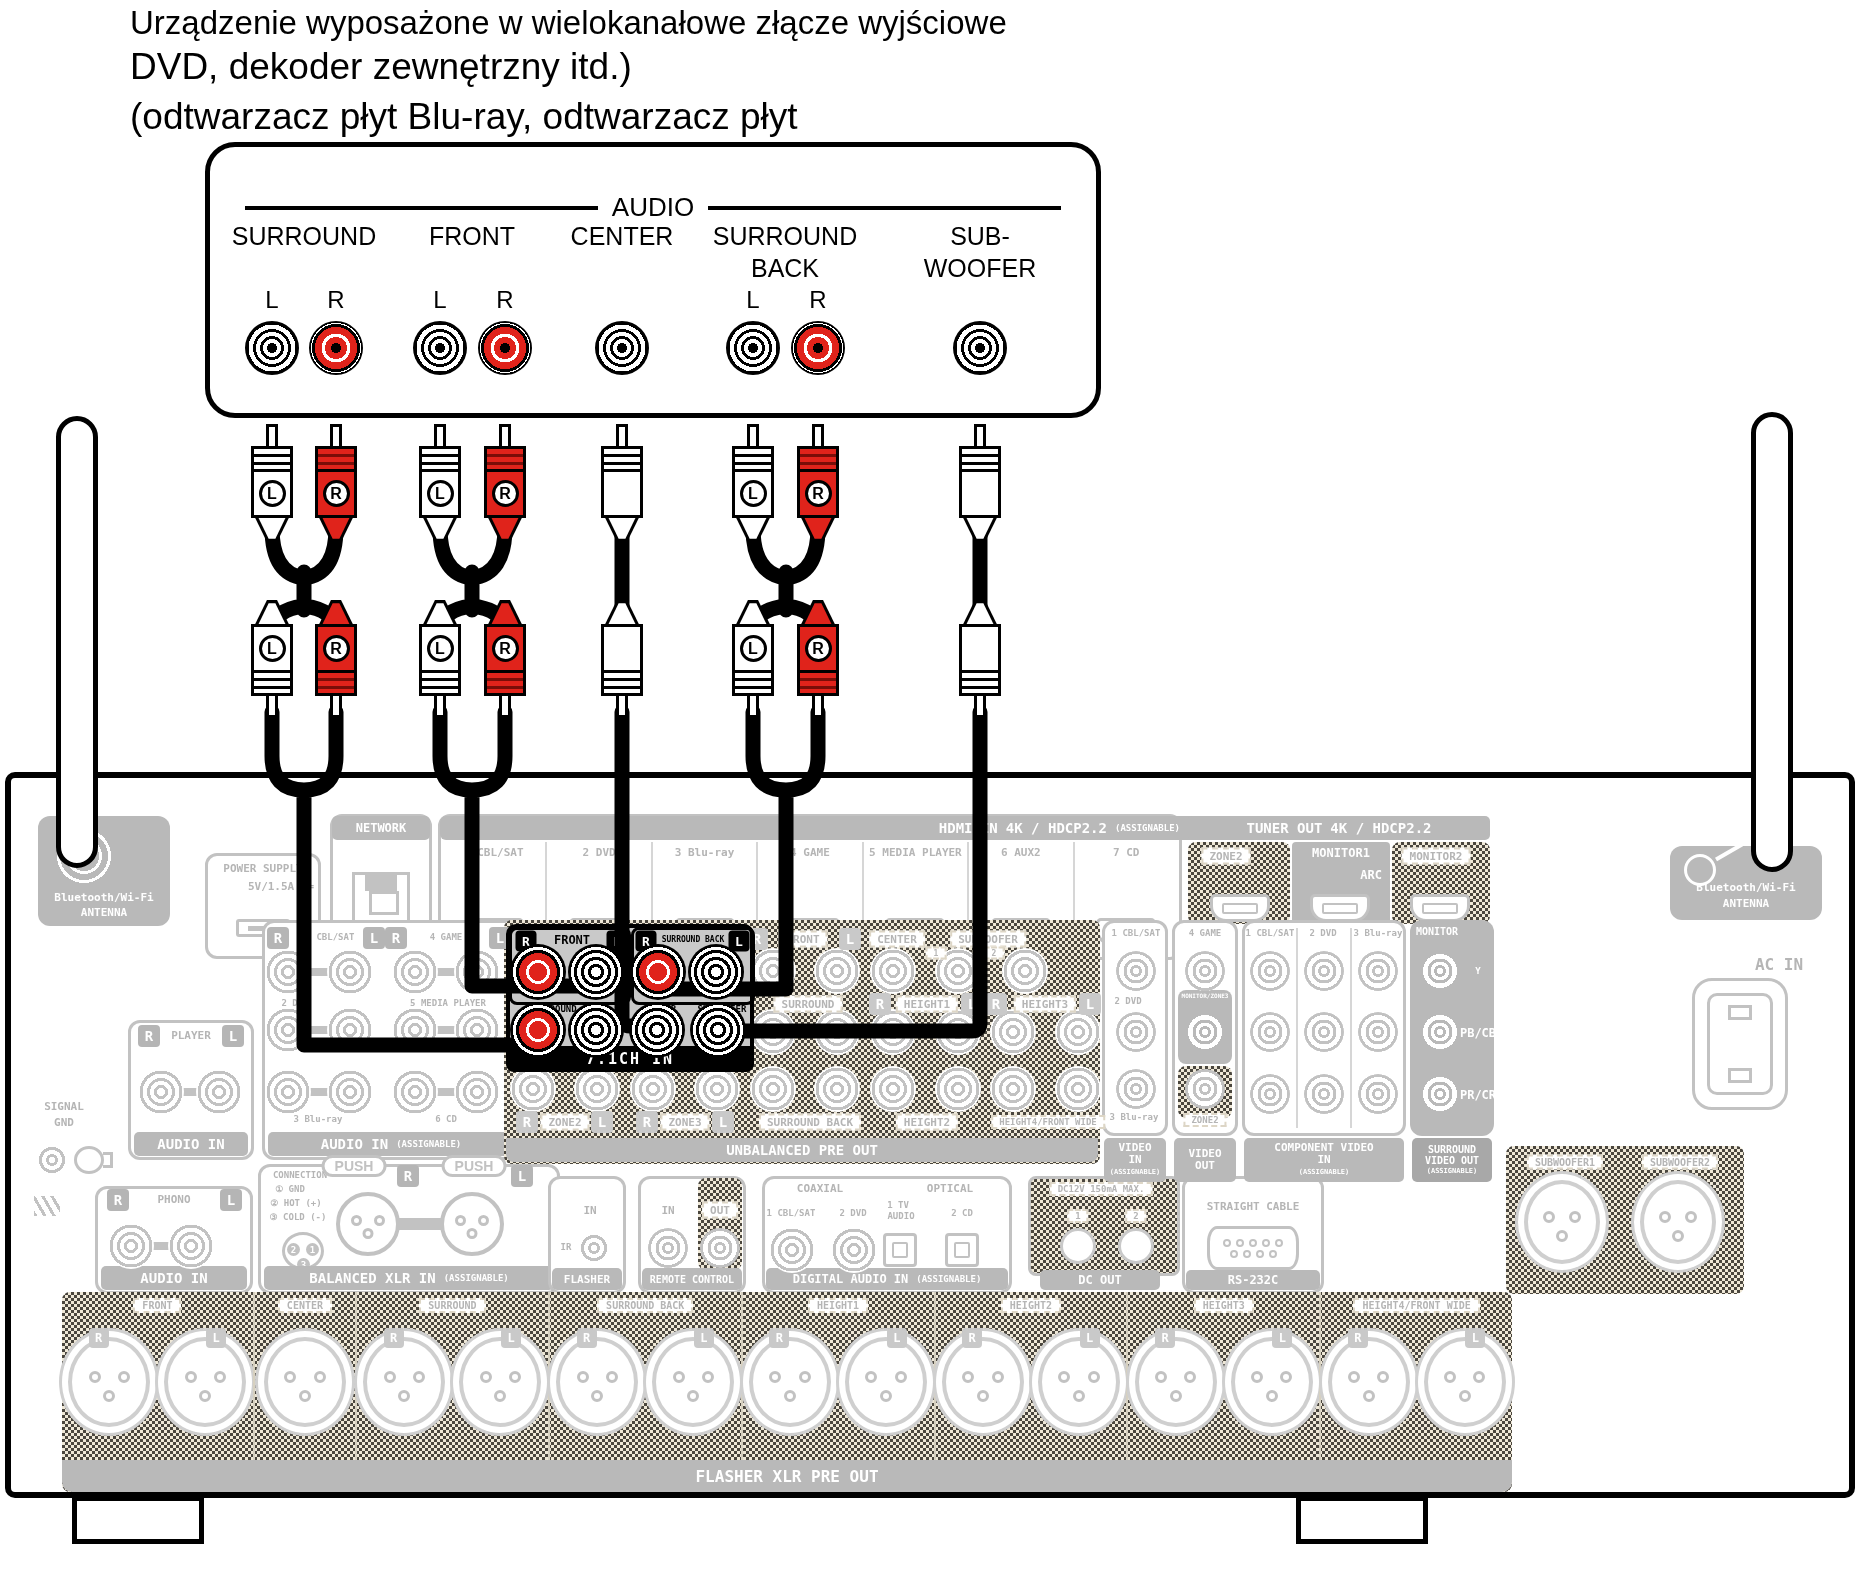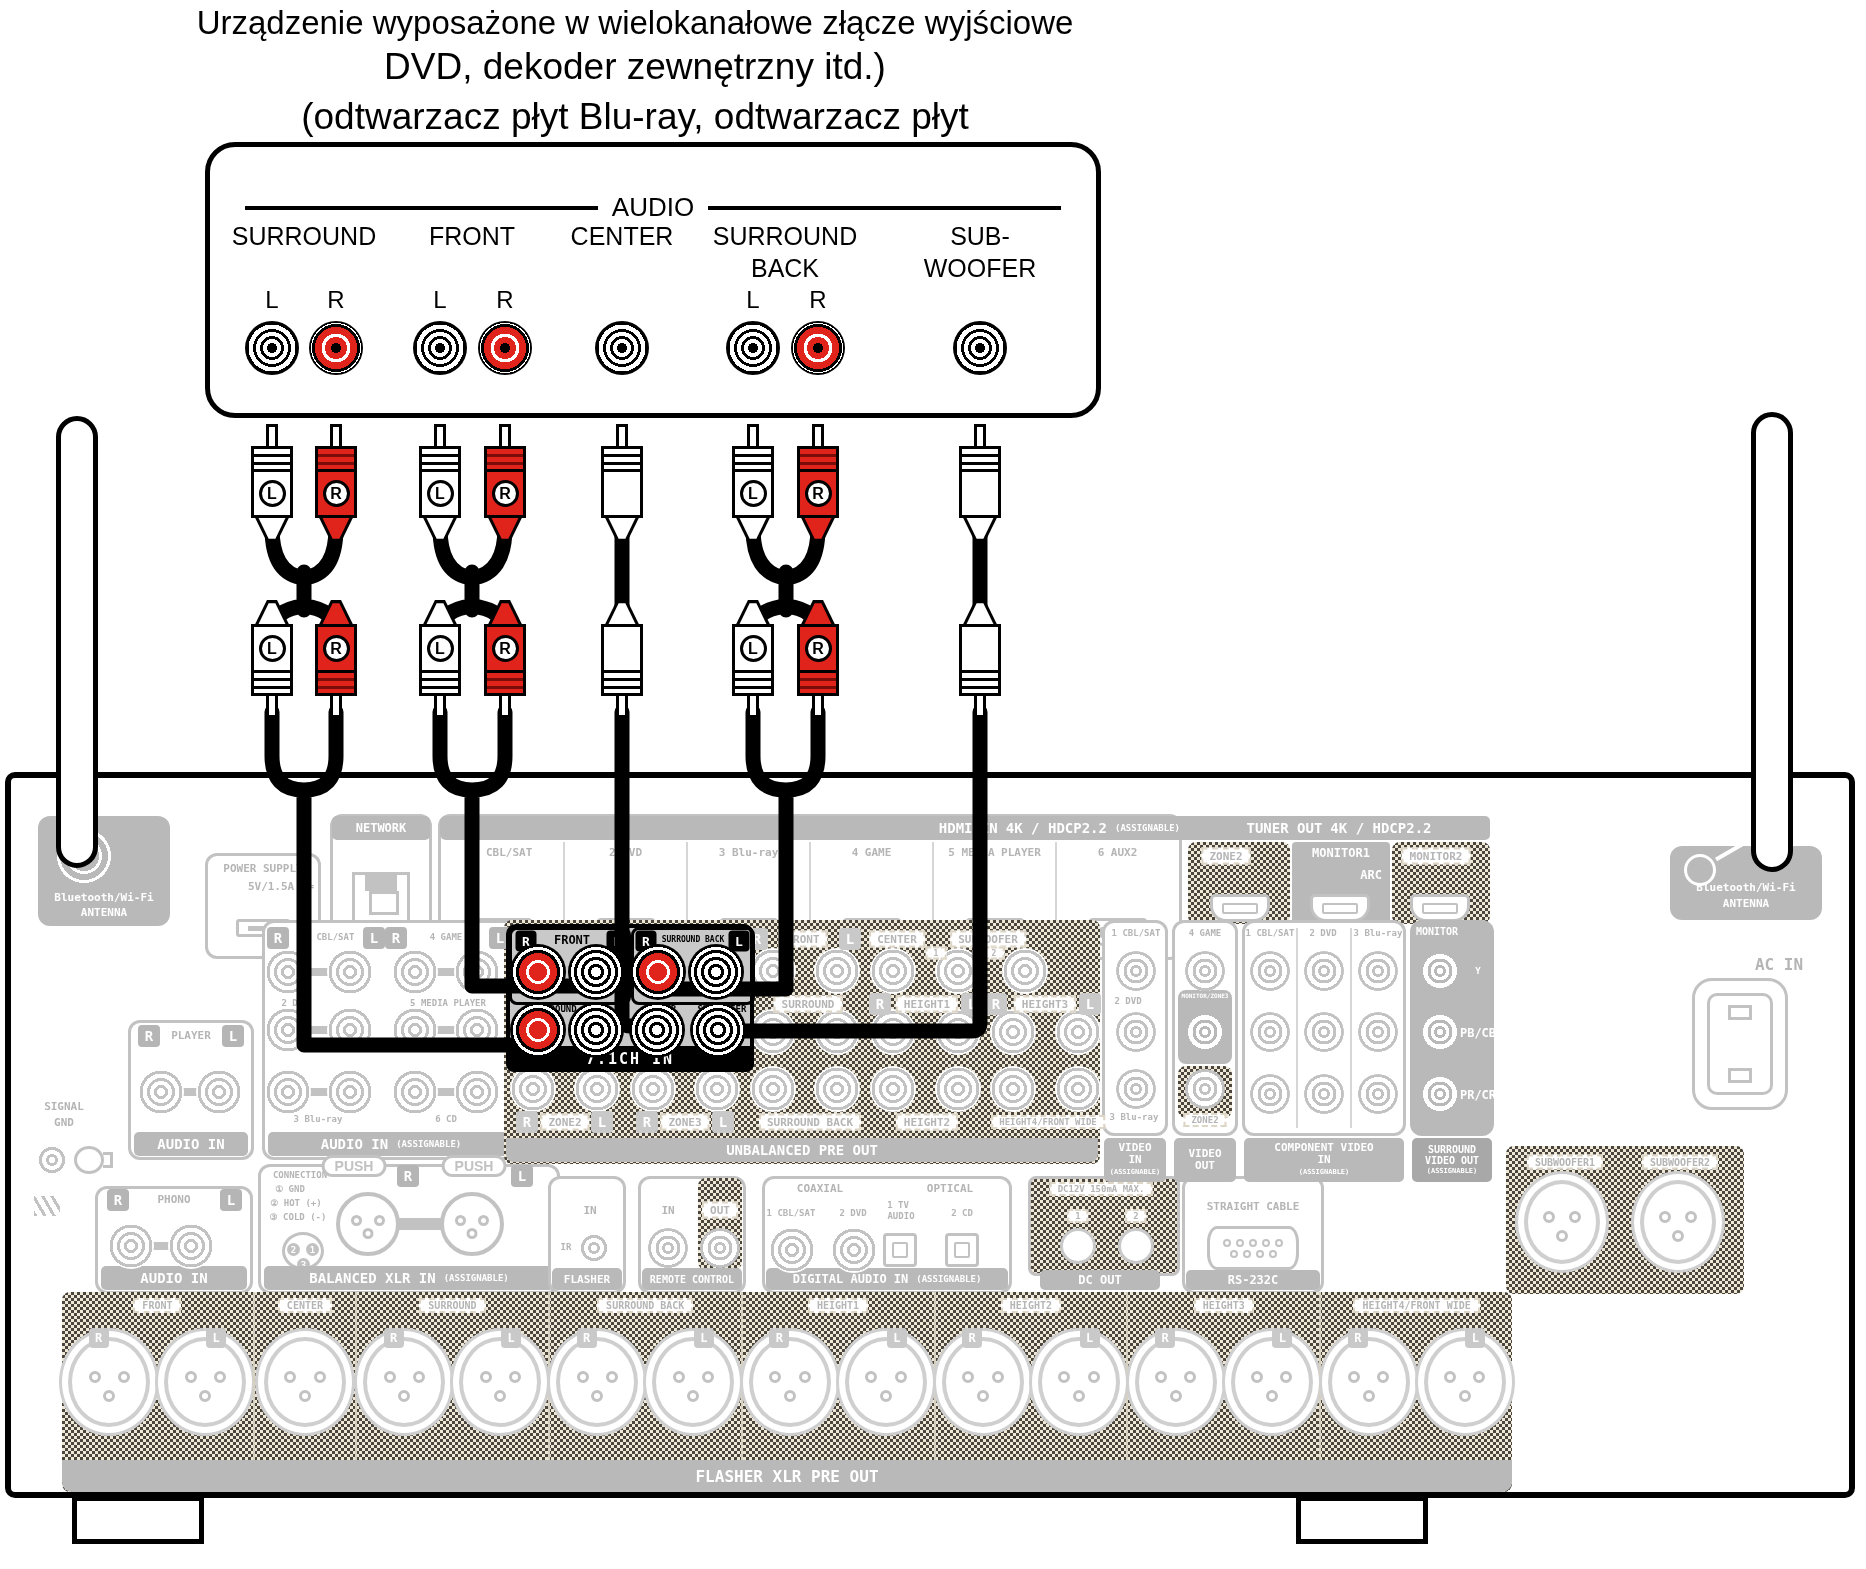--- a/index.html
+++ b/index.html
@@ -1,20 +1,20 @@
 <!DOCTYPE html>
 <html><head>
 <meta charset="utf-8">
 <style>
   html,body{margin:0;padding:0;background:#fff}
   .stage{position:relative;width:1866px;height:1569px;background:#fff;overflow:hidden;
          font-family:"DejaVu Sans Mono",monospace;color:#b5b5b5}
 
   
-  .title{position:absolute;left:130px;top:4px;width:1010px;text-align:center;
+  .title{position:absolute;left:130px;top:4px;width:1010px;text-align:left;
          font-family:"Liberation Sans",sans-serif;color:#000}
   .title .t1{font-size:33px}
   .title .t2{font-size:37px;line-height:50px}
 
   
   .src{position:absolute;left:205px;top:142px;width:886px;height:266px;
        border:5px solid #000;border-radius:30px;background:#fff}
   .audio-hdr{position:absolute;left:245px;top:192px;width:816px;display:flex;align-items:center;
              font-family:"Liberation Sans",sans-serif;font-size:26px;color:#000}
   .audio-hdr i{flex:1;height:4px;background:#000}
@@ -224,20 +224,24 @@
       <div class="hcell">
       <span class="hlbl" data-field="">4 GAME</span>
       <span class="hport"></span>
     </div>
       <div class="hcell">
       <span class="hlbl" data-field="">5 MEDIA PLAYER</span>
       <span class="hport"></span>
     </div>
       <div class="hcell">
       <span class="hlbl" data-field="">6 AUX2</span>
+      <span class="hport"></span>
+    </div>
+      <div class="hcell">
+      <span class="hlbl" data-field="">7 CD</span>
       <span class="hport"></span>
     </div>
     </div>
 
   <div class="gbar" style="left:1188px;top:816px;width:302px;height:24px">
     <span>TUNER OUT</span>
     <span>4K / HDCP2.2</span>
   </div>
   <div class="hatch" style="left:1188px;top:842px;width:102px;height:82px"></div>
   <span class="wtab" style="left:1226px;top:856px">ZONE2</span>

